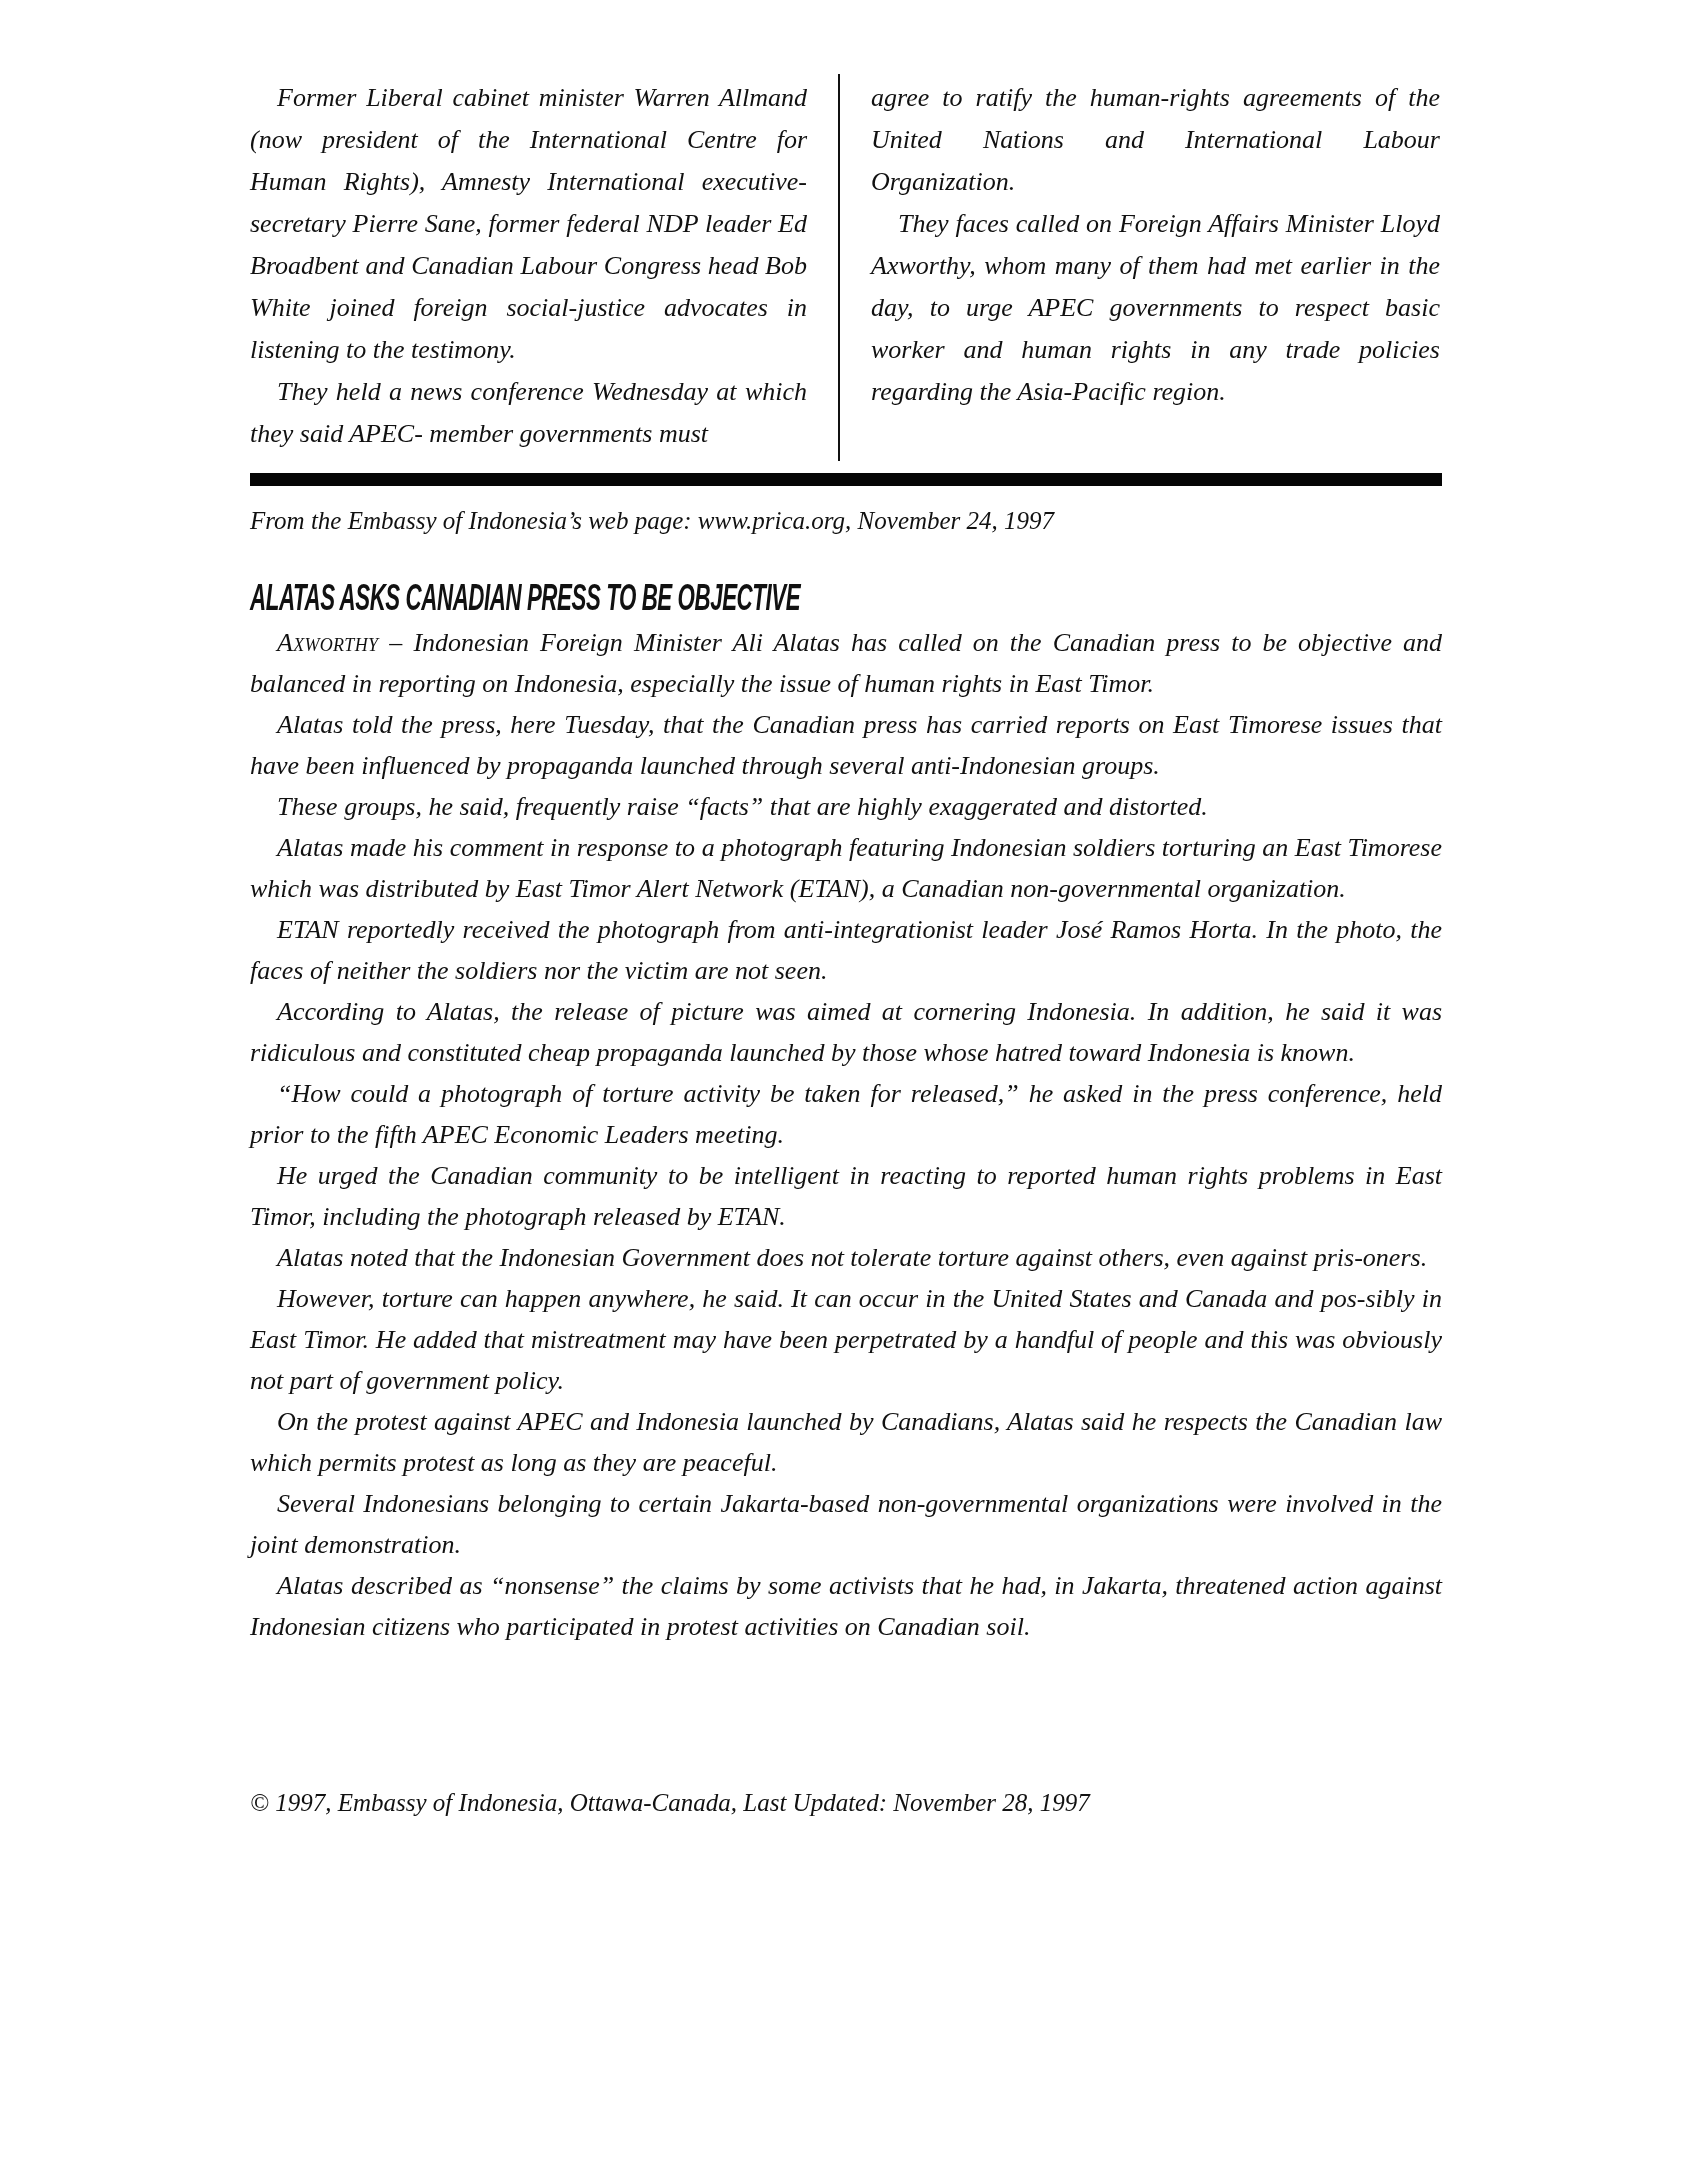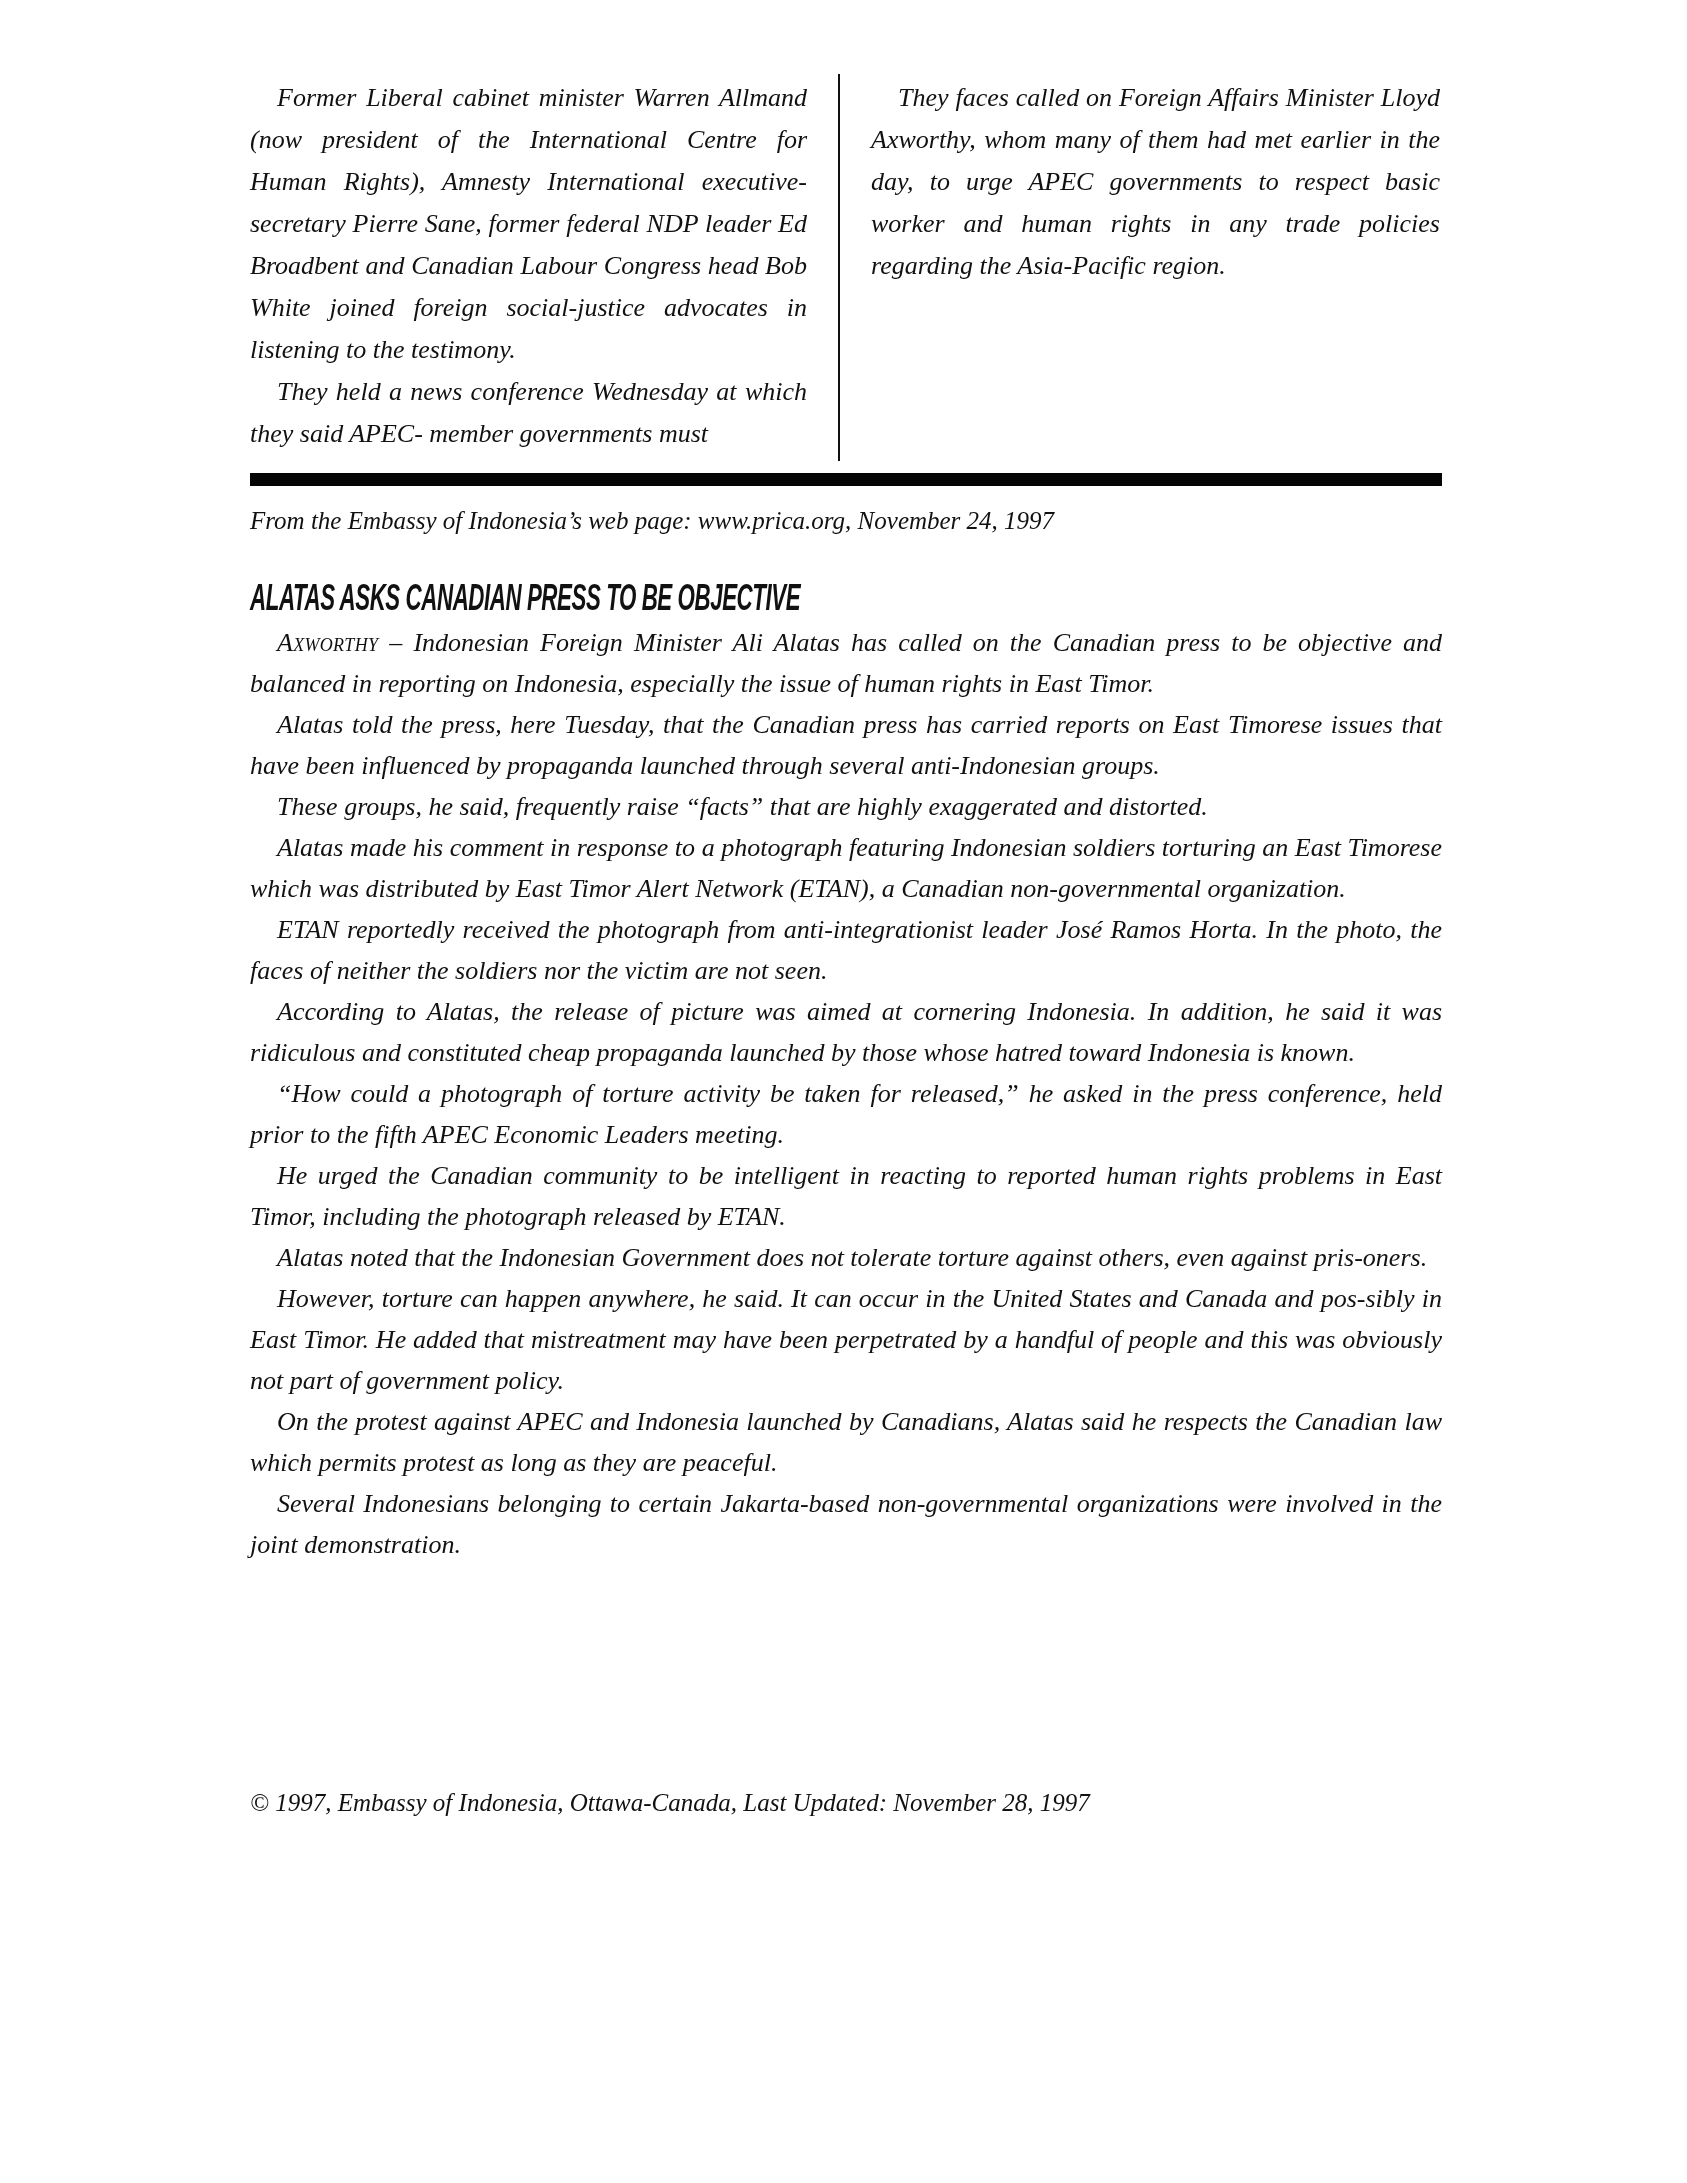--- a/index.html
+++ b/index.html
@@ -122,20 +122,21 @@
 
 <div class="page">
 
   <div class="columns">
     <div class="col col-left">
       <p>Former Liberal cabinet minister Warren Allmand (now president of the International Centre for Human Rights), Amnesty International executive-secretary Pierre Sane, former federal NDP leader Ed Broadbent and Canadian Labour Congress head Bob White joined foreign social-justice advocates in listening to the testimony.</p>
       <p>They held a news conference Wednesday at which they said APEC- member governments must</p>
     </div>
     <div class="col-divider"></div>
     <div class="col col-right">
+      <p class="noindent">agree to ratify the human-rights agreements of the United Nations and International Labour Organization.</p>
       <p>They faces called on Foreign Affairs Minister Lloyd Axworthy, whom many of them had met earlier in the day, to urge APEC governments to respect basic worker and human rights in any trade policies regarding the Asia-Pacific region.</p>
     </div>
   </div>
 
   <div class="thick-rule"></div>
 
   <div class="source-line">From the Embassy of Indonesia’s web page: www.prica.org, November 24, 1997</div>
 
   <div class="headline">ALATAS ASKS CANADIAN PRESS TO BE OBJECTIVE</div>
 
@@ -145,18 +146,19 @@
     <p>These groups, he said, frequently raise “facts” that are highly exaggerated and distorted.</p>
     <p>Alatas made his comment in response to a photograph featuring Indonesian soldiers torturing an East Timorese which was distributed by East Timor Alert Network (ETAN), a Canadian non-governmental organization.</p>
     <p>ETAN reportedly received the photograph from anti-integrationist leader José Ramos Horta. In the photo, the faces of neither the soldiers nor the victim are not seen.</p>
     <p>According to Alatas, the release of picture was aimed at cornering Indonesia. In addition, he said it was ridiculous and constituted cheap propaganda launched by those whose hatred toward Indonesia is known.</p>
     <p>“How could a photograph of torture activity be taken for released,” he asked in the press conference, held prior to the fifth APEC Economic Leaders meeting.</p>
     <p>He urged the Canadian community to be intelligent in reacting to reported human rights problems in East Timor, including the photograph released by ETAN.</p>
     <p>Alatas noted that the Indonesian Government does not tolerate torture against others, even against pris-oners.</p>
     <p>However, torture can happen anywhere, he said. It can occur in the United States and Canada and pos-sibly in East Timor. He added that mistreatment may have been perpetrated by a handful of people and this was obviously not part of government policy.</p>
     <p>On the protest against APEC and Indonesia launched by Canadians, Alatas said he respects the Canadian law which permits protest as long as they are peaceful.</p>
     <p>Several Indonesians belonging to certain Jakarta-based non-governmental organizations were involved in the joint demonstration.</p>
+    <p>Alatas described as “nonsense” the claims by some activists that he had, in Jakarta, threatened action against Indonesian citizens who participated in protest activities on Canadian soil.</p>
   </div>
 
   <div class="copyright">© 1997, Embassy of Indonesia, Ottawa-Canada, Last Updated: November 28, 1997</div>
 
 </div>
 
 
 </body></html>

